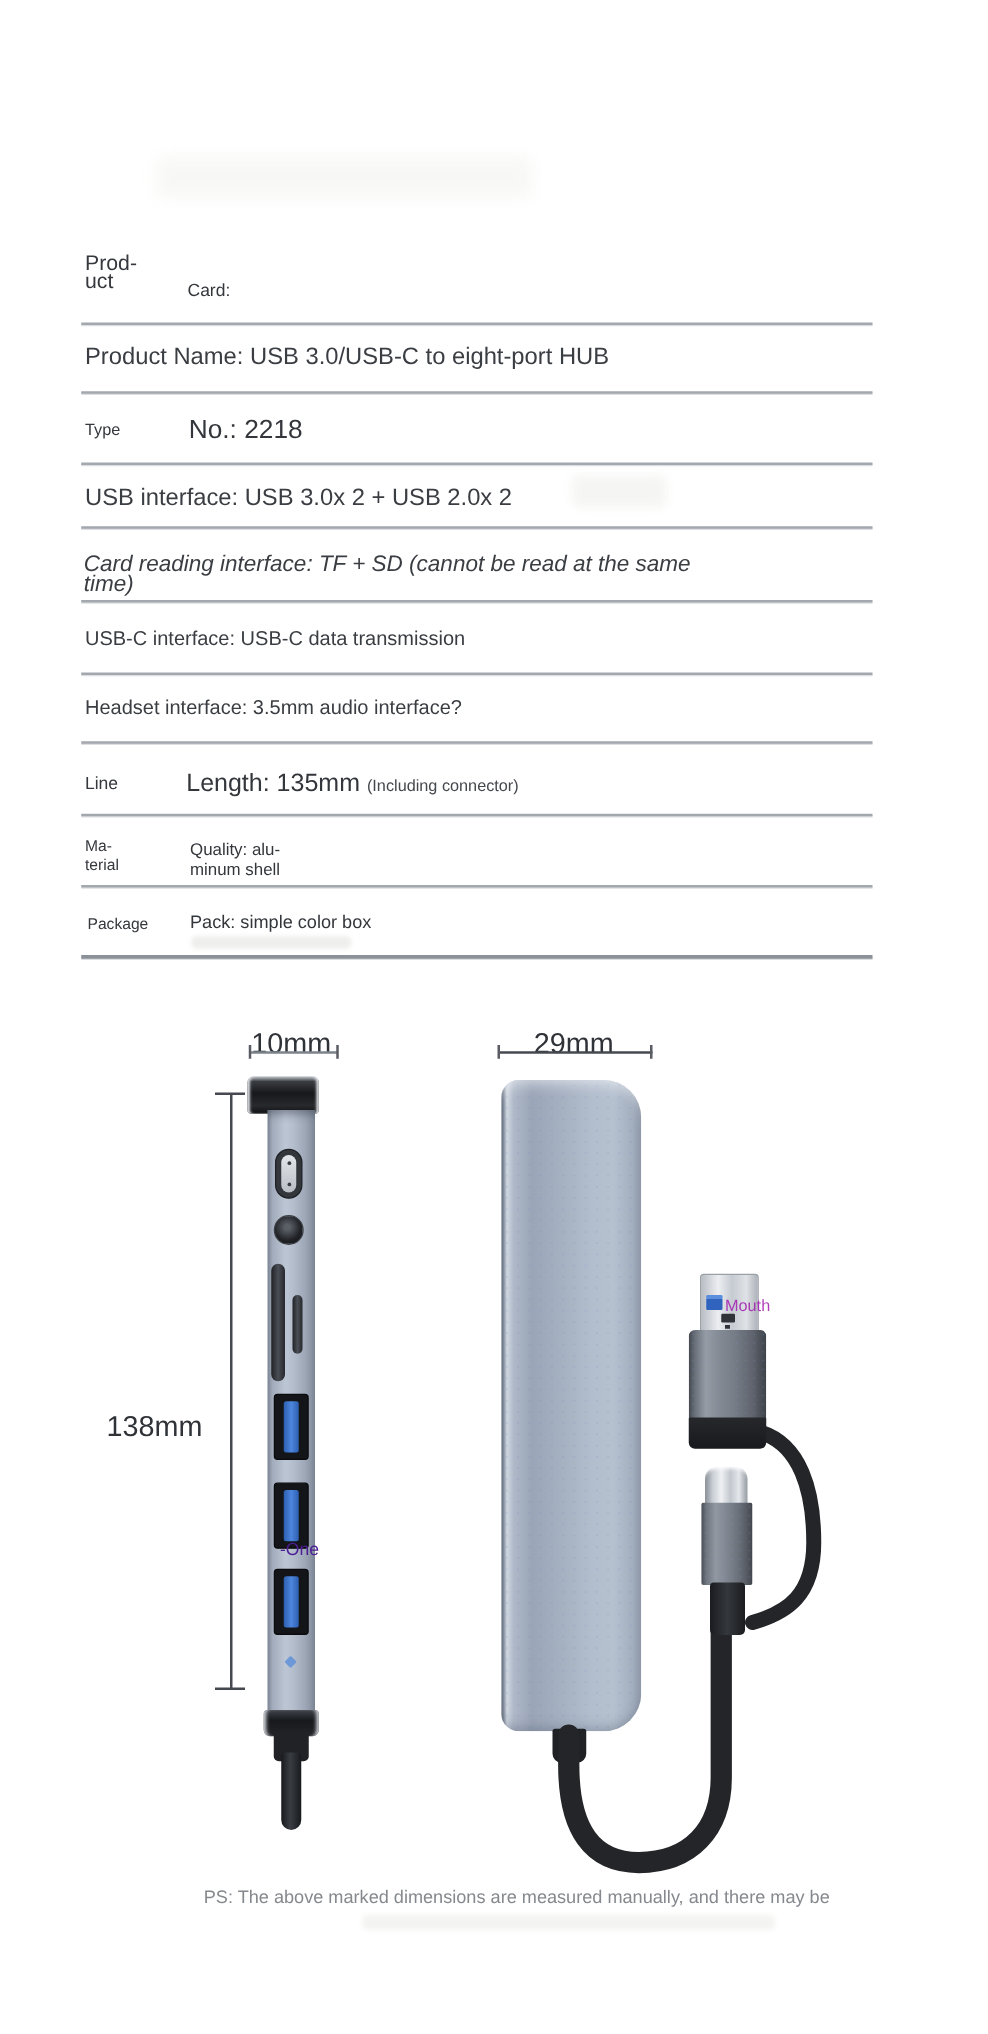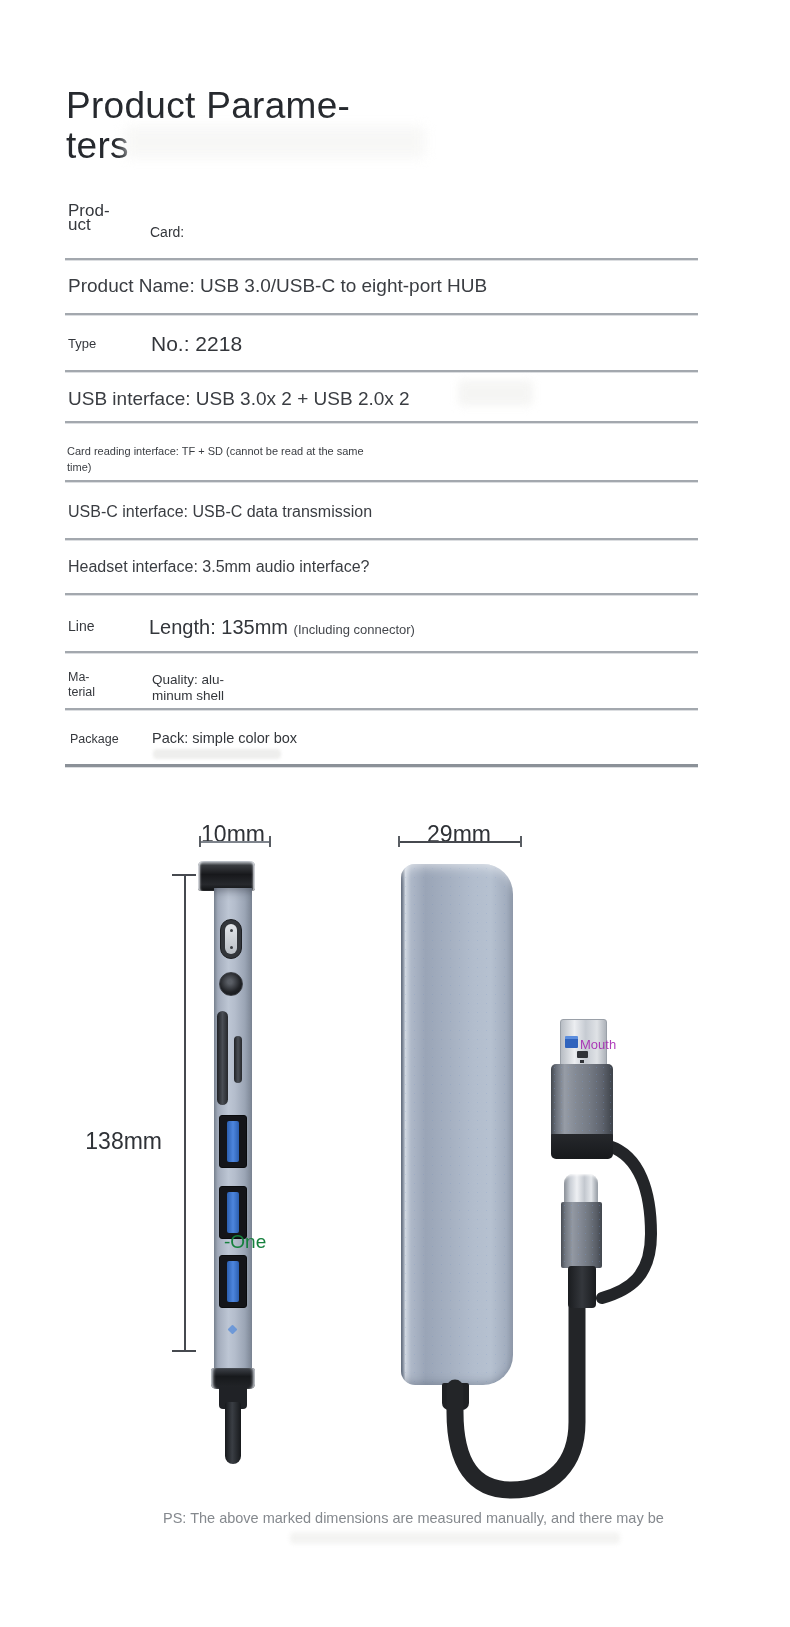--- a/index.html
+++ b/index.html
@@ -42,21 +42,21 @@
   .audio-jack{position:absolute;left:219px;top:972px;width:24px;height:24px;border-radius:50%;
     background:radial-gradient(circle at 45% 40%, #5a5e65 12%, #212327 58%, #0d0e10 100%);
     border:1px solid #3c3f45;box-sizing:border-box;}
   .cardslot{position:absolute;background:linear-gradient(90deg,#1f2125,#4a4e55 50%,#26282c);}
   .slot-a{left:217px;top:1011px;width:11px;height:94px;border-radius:6px;}
   .slot-b{left:234px;top:1036px;width:8px;height:47px;border-radius:4px;}
   .usba-port{position:absolute;left:219px;width:28px;height:53px;background:#141519;
     border:1px solid #0a0b0d;border-radius:3px;box-sizing:border-box;}
   .usba-port .tongue{position:absolute;left:7px;top:5px;width:12px;height:41px;border-radius:2px;
     background:linear-gradient(90deg,#2c5fb0,#4d86de 50%,#2c5fb0);}
-  .wm-one{position:absolute;left:224px;top:1231px;font-size:19px;color:#15803d;z-index:5;}
+  .wm-one{position:absolute;left:224px;top:1231px;font-size:14px;color:#4c1d95;z-index:5;}
   .sparkle{position:absolute;left:229px;top:1326px;width:7px;height:7px;background:#5b8fd9;
     transform:rotate(45deg);opacity:.8;border-radius:1px;}
   .cap-bottom{position:absolute;left:211px;top:1368px;width:44px;height:21px;border-radius:3px 3px 5px 5px;
     background:linear-gradient(180deg,#3f434a,#17191c 40%,#232529);
     box-shadow:inset 4px 0 3px -2px #cfd3d9, inset -4px 0 3px -2px #cfd3d9;}
   .strain-left{position:absolute;left:219px;top:1387px;width:28px;height:22px;background:#202226;
     border-radius:0 0 4px 4px;}
   .cable-left{position:absolute;left:225px;top:1402px;width:16px;height:62px;
     background:linear-gradient(90deg,#17191c,#3a3e44 45%,#17191c);border-radius:3px 3px 8px 8px;}
   
@@ -97,24 +97,20 @@
   .overmold{position:absolute;left:568px;top:1266px;width:28px;height:42px;border-radius:3px 3px 4px 4px;
     background:linear-gradient(90deg,#1a1c1f,#34373c 50%,#1a1c1f);}
   
   .ps{position:absolute;left:163px;top:1508px;font-size:14.5px;line-height:21.5px;color:#85898e;}
 </style>
 </head>
 <body>
 
 <div class="page">
 
-  <h1 class="title">
-    <span>Product Parame-</span>
-    <span>ters</span>
-  </h1>
   <div class="ghost" style="left:125px;top:126px;width:300px;height:32px;background:#f6f6f4;filter:blur(6px);opacity:.8;"></div>
 
   <div>
 
     <div class="lab" style="top:204px;font-size:17px;line-height:13.5px;">
       <span>Prod-</span>
       <span>uct</span>
     </div>
     <div class="val" style="top:225px;font-size:14px;">Card:</div>
     <div class="divider" style="top:258px;"></div>
@@ -125,21 +121,21 @@
     <div class="lab" style="top:337px;font-size:13px;">
       <span>Type</span>
     </div>
     <div class="val" style="top:333px;left:151px;font-size:21px;">No.: 2218</div>
     <div class="divider" style="top:370px;"></div>
 
     <div class="full" style="top:389px;font-size:19px;">USB interface: USB 3.0x 2 + USB 2.0x 2</div>
     <div class="ghost" style="left:458px;top:380px;width:75px;height:26px;background:#f3f3f1;filter:blur(4px);opacity:.8;"></div>
     <div class="divider" style="top:421px;"></div>
 
-    <div class="full small2" style="top:443px;left:67px;font-size:11px;">
+    <div class="full small2" style="top:443px;left:67px;font-size:18px;font-style:italic;">
       <span style="display:block;">Card reading interface: TF + SD (cannot be read at the same</span>
       <span style="display:block;">time)</span>
     </div>
     <div class="divider" style="top:480px;"></div>
 
     <div class="full" style="top:504px;font-size:16px;text-align:right;">USB-C interface: USB-C data transmission</div>
     <div class="divider" style="top:538px;"></div>
 
     <div class="full" style="top:559px;font-size:16px;">Headset interface: 3.5mm audio interface?</div>
     <div class="divider" style="top:593px;"></div>

